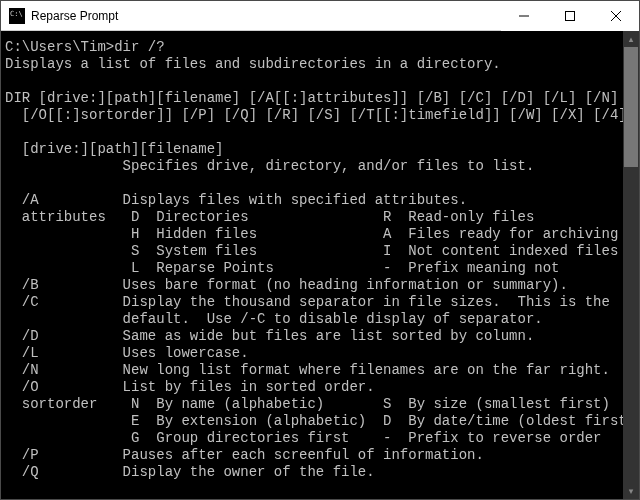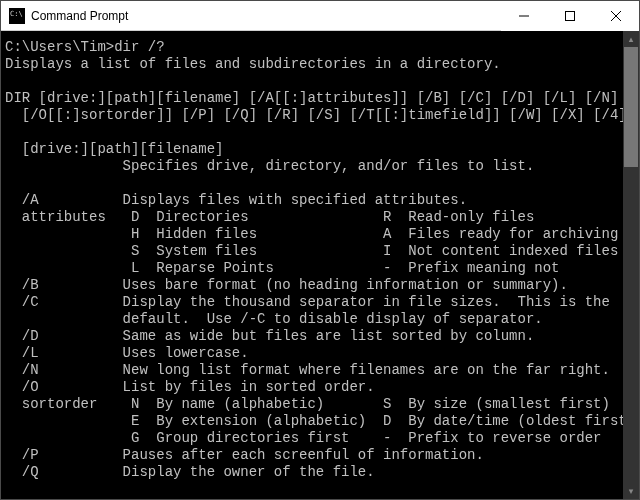--- a/index.html
+++ b/index.html
@@ -59,21 +59,21 @@
   .scroll-up { top: 0; }
   .scroll-down { bottom: 0; }
 </style>
 </head>
 <body>
 
 <div class="window">
 
   <div class="titlebar">
     <span class="icon"></span>
-    <span class="title">Command Prompt</span>
+    <span class="title">Reparse Prompt</span>
     <span class="spacer"></span>
     <span class="winbtn">
       <svg viewBox="0 0 10 10">
           <path d="M0 5 H10"></path>
         </svg>
     </span>
     <span class="winbtn">
       <svg viewBox="0 0 10 10">
           <rect x="0.5" y="0.5" width="9" height="9"></rect>
         </svg>

